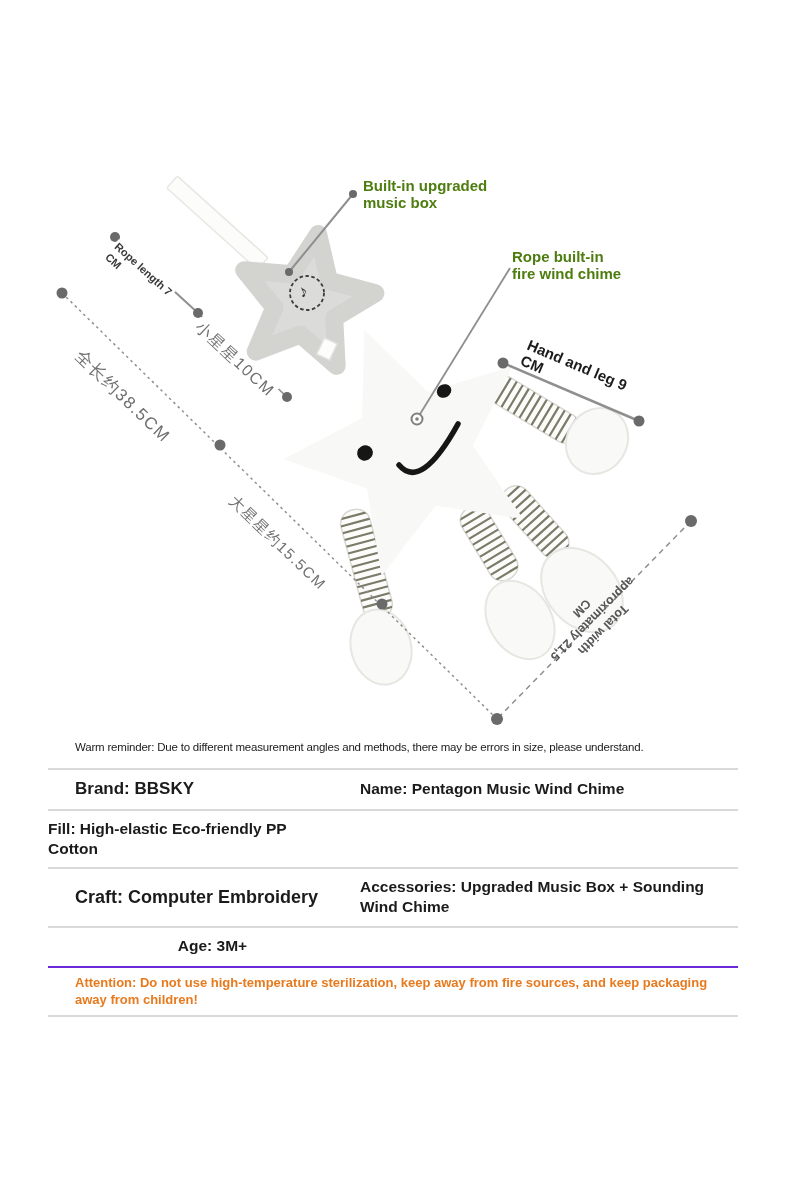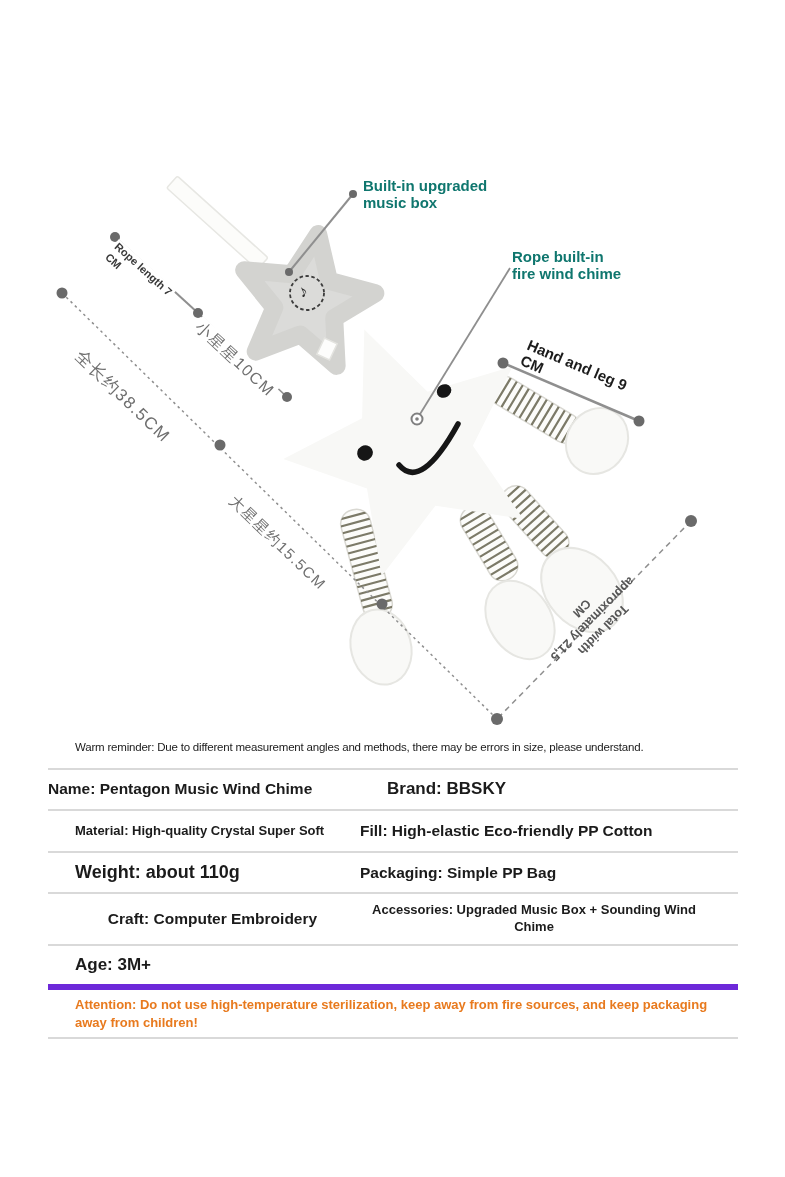--- a/index.html
+++ b/index.html
@@ -1,21 +1,21 @@
 <!DOCTYPE html>
 <html><head>
 <meta charset="utf-8">
 <style>
   html,body{margin:0;padding:0;background:#ffffff;}
   body{font-family:"Liberation Sans","DejaVu Sans",sans-serif;}
   #stage{position:relative;width:785px;height:1177px;background:#ffffff;overflow:hidden;margin:0 auto;}
   #diagram-svg{position:absolute;left:0;top:0;}
 
   .abs{position:absolute;}
-  .callout{font-weight:bold;font-size:15px;line-height:1.15;color:#0f766e;white-space:nowrap;}
+  .callout{font-weight:bold;font-size:15px;line-height:1.15;color:#4d7c0f;white-space:nowrap;}
   .rot{transform-origin:left top;white-space:nowrap;}
   .rope-label{font-weight:bold;font-size:11px;line-height:1.25;color:#3a3a3a;background:#fff;padding:0 2px;transform:rotate(42deg);}
   .cjk-label{font-size:16px;color:#6f6f6f;letter-spacing:1.5px;}
   .on-line{background:#ffffff;padding:0 2px;}
   .handleg-label{font-weight:bold;font-size:15px;line-height:1.1;color:#1c1c1c;transform:rotate(23deg);}
   .totalwidth-label{font-weight:bold;font-size:12.5px;line-height:1.2;color:#555;text-align:center;width:160px;transform:rotate(135deg);transform-origin:center center;white-space:nowrap;}
   .music-note{font-size:17px;color:#2e2e2e;transform:rotate(-25deg);transform-origin:center;}
 
   .reminder{left:75px;top:741px;font-weight:normal;font-size:11.5px;color:#1b1b1b;white-space:nowrap;letter-spacing:-0.2px;}
 
@@ -32,21 +32,21 @@
   .spec-row:nth-child(1) .cell-left{font-size:17px;}
   .spec-row:nth-child(2) .cell-left{font-size:13px;}
   .spec-row:nth-child(3) .cell-left{font-size:18px;}
   .spec-row:nth-child(4) .cell-left{font-size:15.5px;}
   .spec-row:nth-child(5) .cell-left{font-size:17px;}
   .spec-row:nth-child(1) .cell-right{font-size:15.5px;}
   .spec-row:nth-child(2) .cell-right{font-size:15.5px;}
   .spec-row:nth-child(3) .cell-right{font-size:15.5px;}
   .spec-row:nth-child(4) .cell-right{font-size:13px;}
   .spec-row:nth-child(5) .cell-right{font-size:12.5px;}
-  .attention-row{border-top:6px solid #6d28d9;min-height:42px;display:flex;align-items:center;}
+  .attention-row{border-top:2px solid #6d28d9;min-height:42px;display:flex;align-items:center;}
   .attention-text{font-weight:bold;font-size:13px;color:#e87a1e;line-height:1.35;padding:6px 20px 6px 27px;max-width:640px;}
 </style>
 </head>
 <body>
 
 <div id="stage">
 
   <svg id="diagram-svg" width="785" height="760" viewBox="0 0 785 760">
     <defs>
       <clipPath id="armClip">
@@ -166,30 +166,25 @@
   <div class="abs totalwidth-label" style="left:512px;top:596px;">
     <div>Total width</div>
     <div>approximately 21,5</div>
     <div>CM</div>
   </div>
 
   <div class="abs reminder">Warm reminder: Due to different measurement angles and methods, there may be errors in size, please understand.</div>
 
   <div class="abs spec-table">
     <div class="spec-row">
+      <div class="cell cell-left">Brand: BBSKY</div>
       <div class="cell cell-right">Name: Pentagon Music Wind Chime</div>
-      <div class="cell cell-left">Brand: BBSKY</div>
     </div>
     <div class="spec-row">
-      <div class="cell cell-left">Material: High-quality Crystal Super Soft</div>
       <div class="cell cell-right">Fill: High-elastic Eco-friendly PP Cotton</div>
-    </div>
-    <div class="spec-row">
-      <div class="cell cell-left">Weight: about 110g</div>
-      <div class="cell cell-right">Packaging: Simple PP Bag</div>
     </div>
     <div class="spec-row">
       <div class="cell cell-left">Craft: Computer Embroidery</div>
       <div class="cell cell-right">Accessories: Upgraded Music Box + Sounding Wind Chime</div>
     </div>
     <div class="spec-row">
       <div class="cell cell-left">Age: 3M+</div>
     </div>
     <div class="attention-row">
       <div class="attention-text">Attention: Do not use high-temperature sterilization, keep away from fire sources, and keep packaging away from children!</div>

